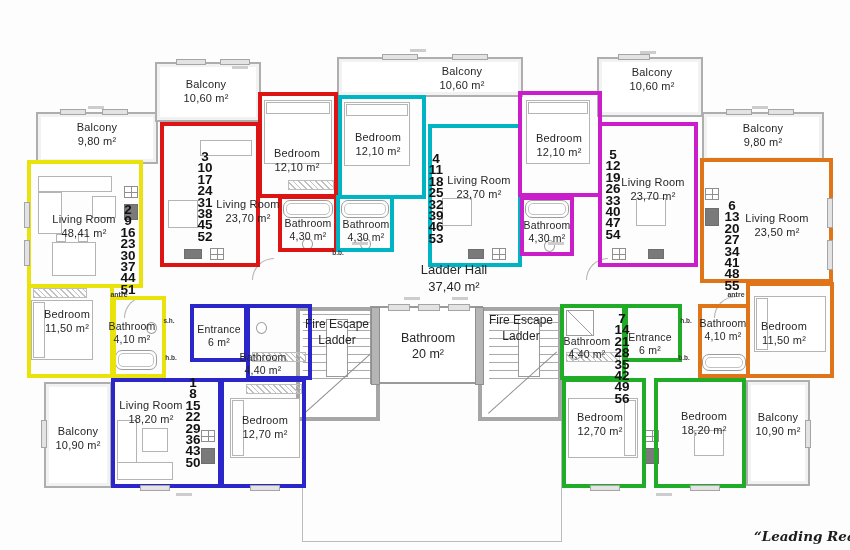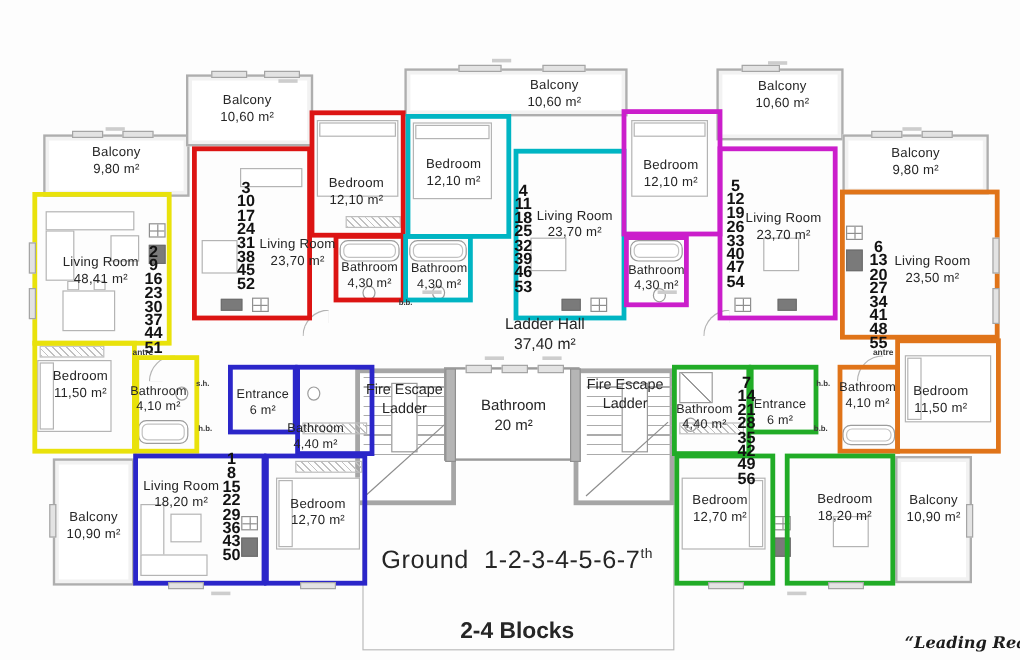--- a/index.html
+++ b/index.html
@@ -433,18 +433,16 @@
     <div>Balcony</div>
       <div>10,90 m²</div>
   </div>
 
   <div class="tag" style="left:169px;top:317px">s.h.</div>
   <div class="tag" style="left:171px;top:354px">h.b.</div>
   <div class="tag" style="left:338px;top:249px">b.b.</div>
   <div class="tag" style="left:686px;top:317px">h.b.</div>
   <div class="tag" style="left:684px;top:354px">b.b.</div>
 
-  <div class="title-line t1" style="left:431px;top:455px"><span>Ground  1-2-3-4-5-6-7</span><sup>th</sup></div>
-  <div class="title-line t3" style="left:431px;top:516px">2-4 Blocks</div>
 
   <div class="tagline" style="left:754px;top:528px">“Leading Rea</div>
 
 </div>
 
 </body></html>

